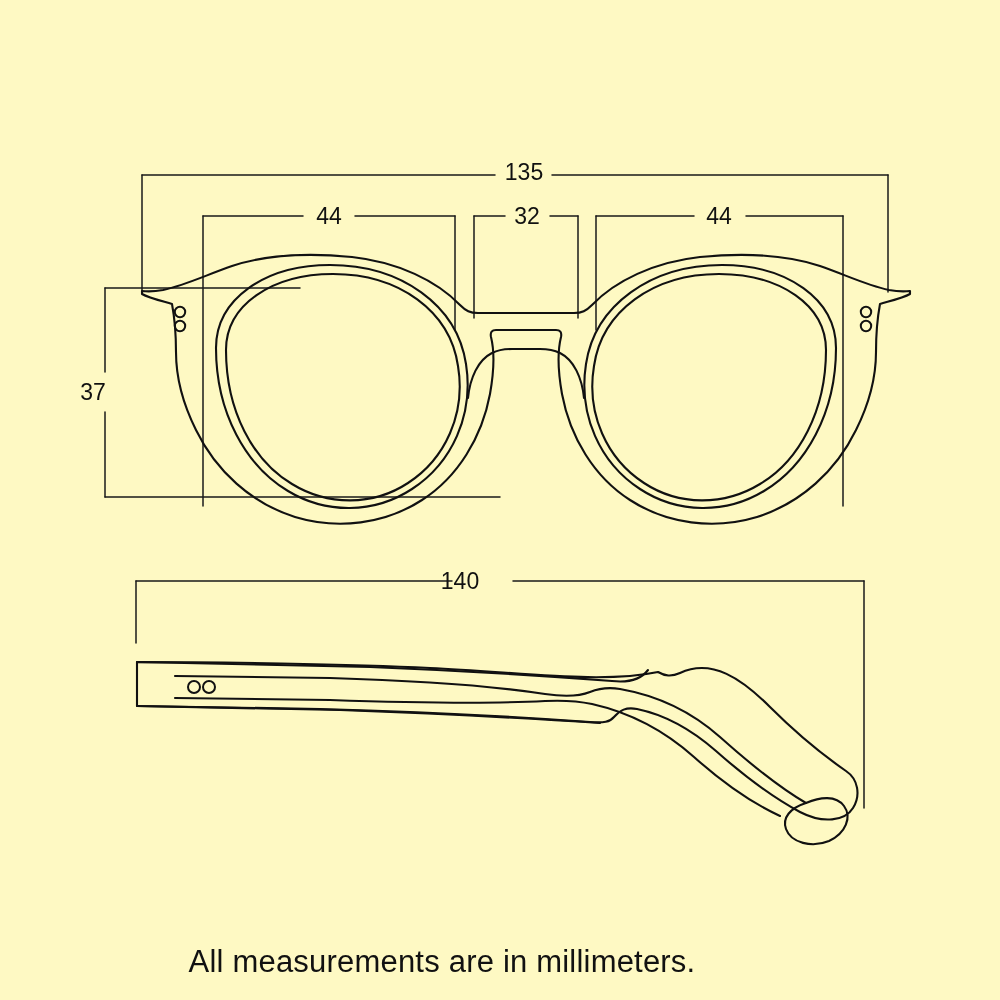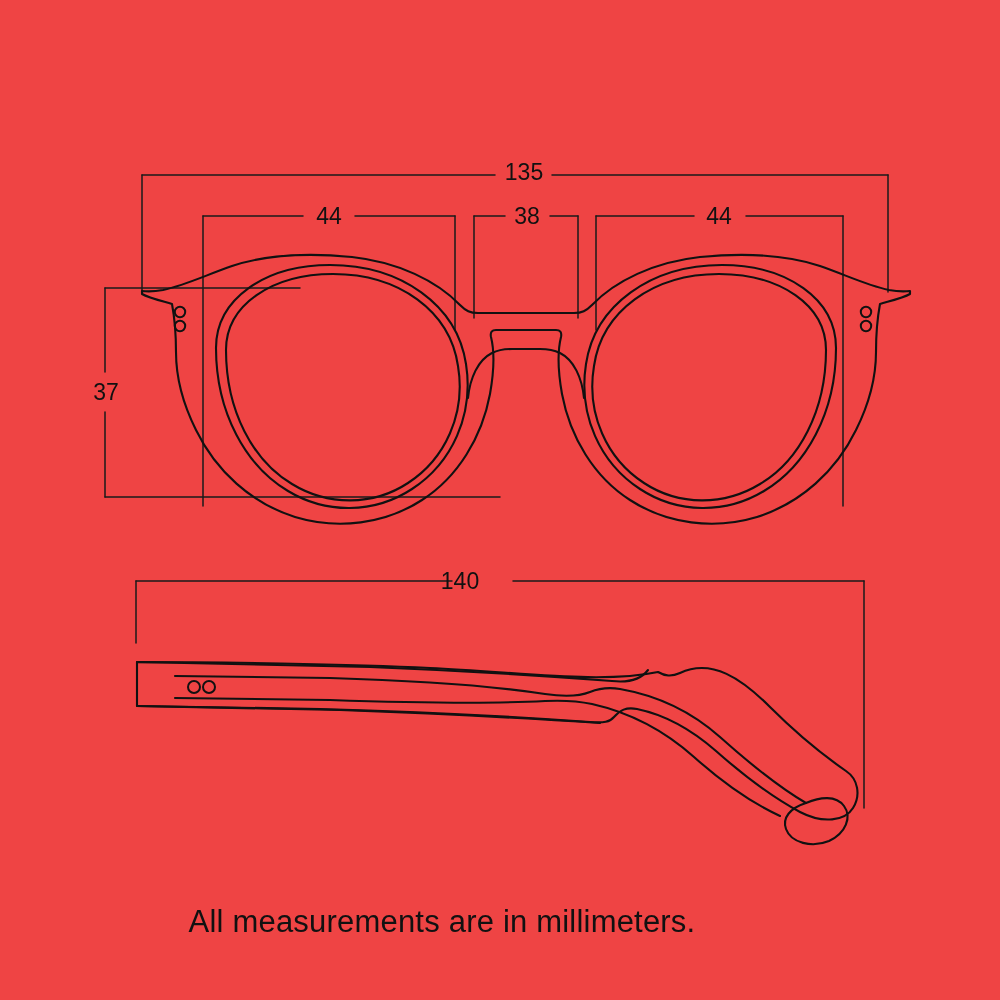--- a/index.html
+++ b/index.html
@@ -12,21 +12,21 @@
     height: 1000px;
     font-family: "Liberation Sans", sans-serif;
     color: #111111;
     overflow: hidden;
     position: relative;
   }
   #stage {
     position: relative;
     width: 1000px;
     height: 1000px;
-    background: #ef4444;
+    background: #fef9c3;
   }
   #drawing {
     position: absolute;
     left: 0;
     top: 0;
     width: 1000px;
     height: 1000px;
   }
   .dimlabel {
     position: absolute;
@@ -34,21 +34,21 @@
     font-size: 23px;
     color: #111111;
     text-align: center;
     white-space: nowrap;
     transform: translate(-50%, -50%);
     letter-spacing: 0px;
   }
   #caption {
     position: absolute;
     left: 0;
-    top: 904px;
+    top: 944px;
     width: 884px;
     text-align: center;
     font-family: "Liberation Sans", sans-serif;
     font-size: 31px;
     color: #111111;
     letter-spacing: 0.2px;
   }
 </style>
 </head>
 <body>
@@ -227,23 +227,23 @@
       </g>
 
     </g>
 
   </svg>
 
   <div class="dimlabel" style="left:524px; top:172px;">135</div>
 
   <div class="dimlabel" style="left:329px; top:216px;">44</div>
 
-  <div class="dimlabel" style="left:527px; top:216px;">38</div>
+  <div class="dimlabel" style="left:527px; top:216px;">32</div>
 
   <div class="dimlabel" style="left:719px; top:216px;">44</div>
 
-  <div class="dimlabel" style="left:106px; top:392px;">37</div>
+  <div class="dimlabel" style="left:93px; top:392px;">37</div>
 
   <div class="dimlabel" style="left:460px; top:581px;">140</div>
 
   <div id="caption">All measurements are in millimeters.</div>
 
 </div>
 
 </body></html>

